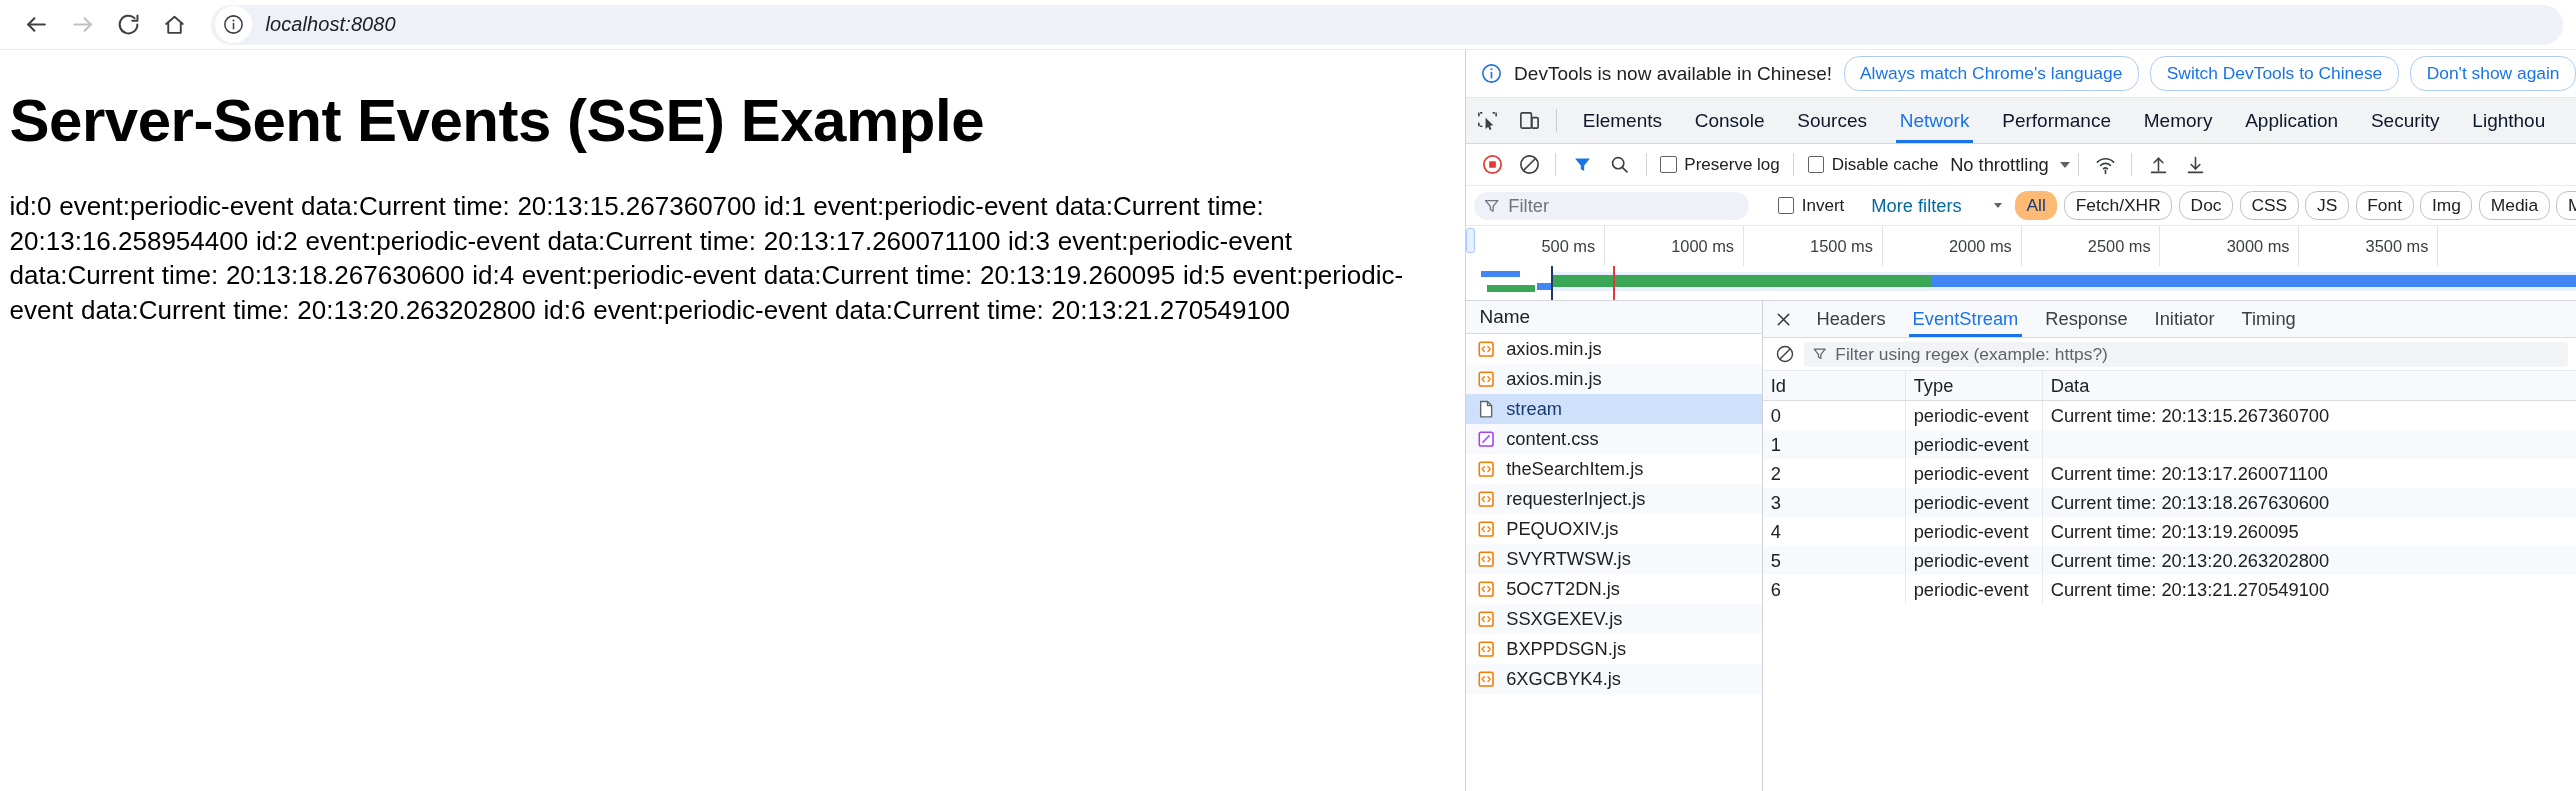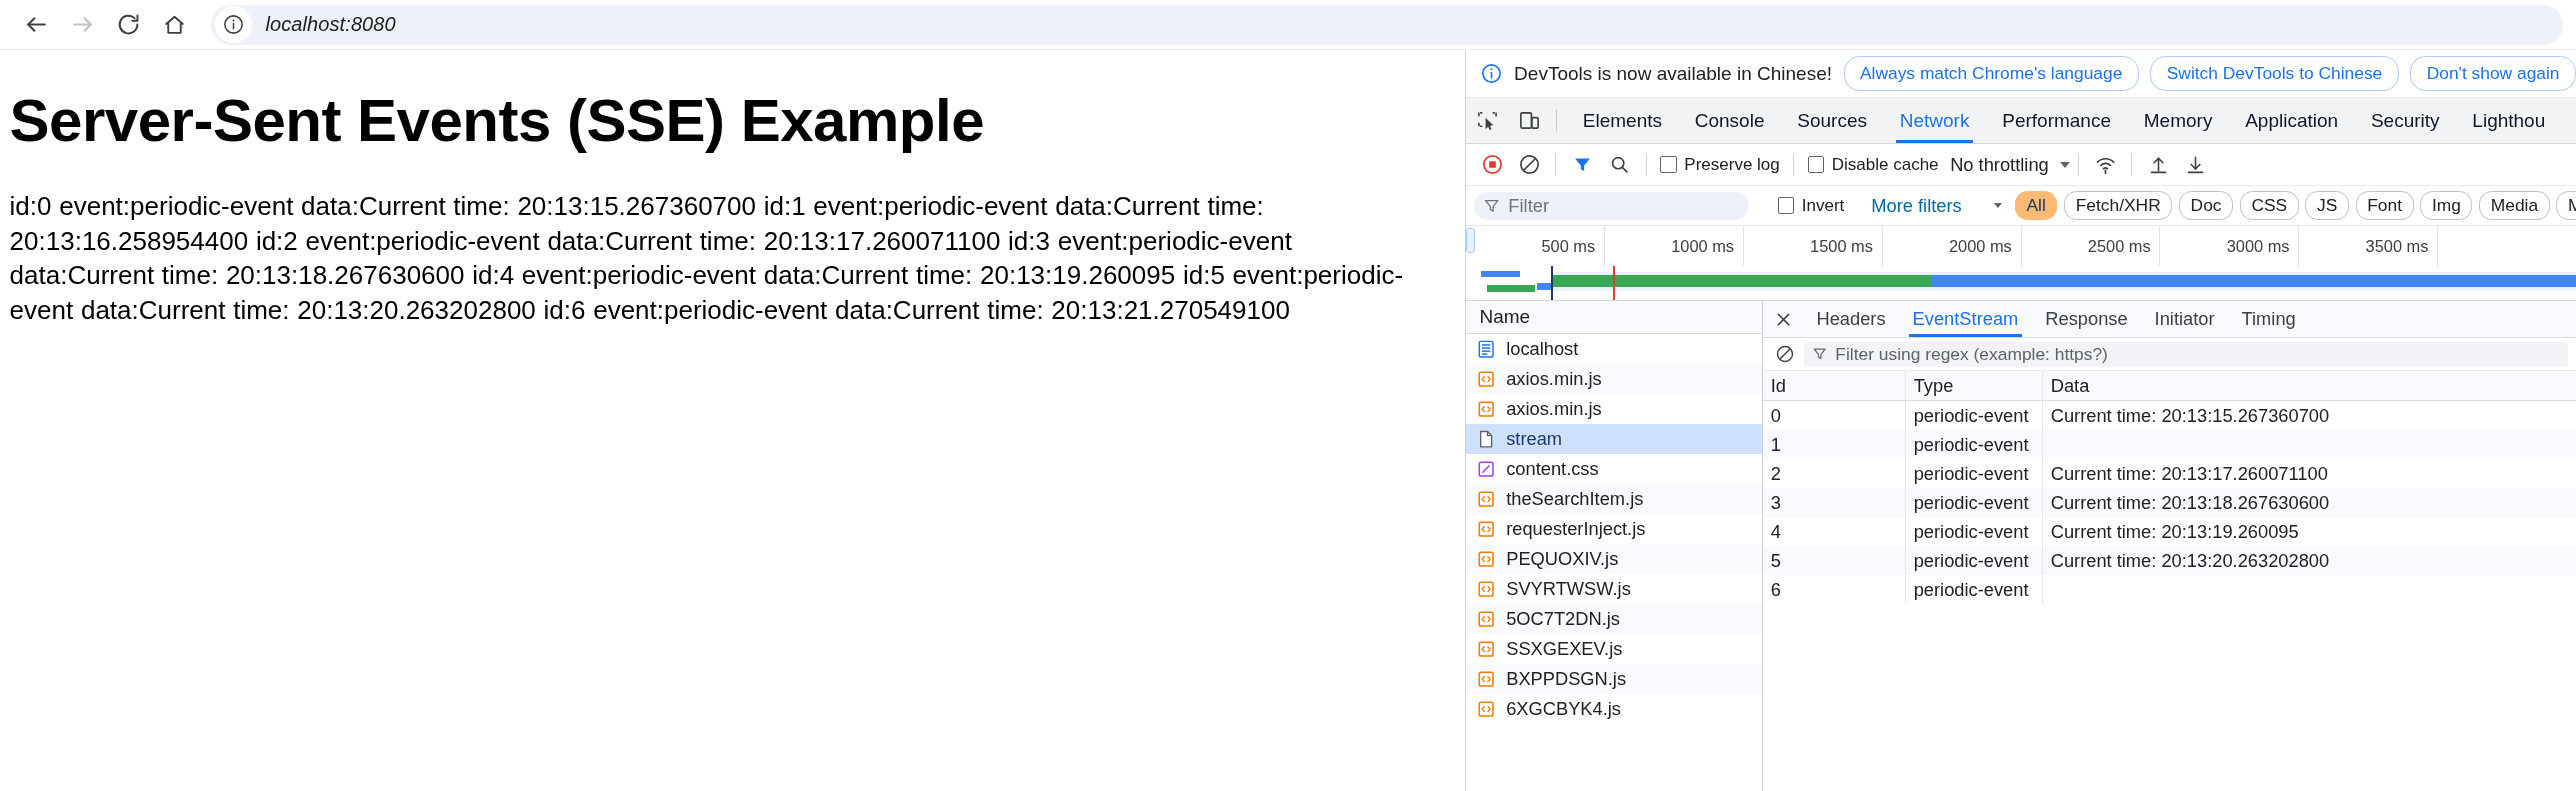--- a/index.html
+++ b/index.html
@@ -525,32 +525,20 @@
         <div class="ov-line-dark"></div>
         <div class="ov-line-red"></div>
       </div>
 
       <div class="dt-bottom">
 
         <div class="req-pane">
           <div class="req-head">Name</div>
           <div class="req-list">
 
-            <div class="req-row">
-              <span class="req-ico">
-                <svg width="18.3" height="18.3" viewBox="0 0 20 20">
-                  <rect x="2.5" y="1.5" width="15" height="17" rx="1.6" fill="#fff" stroke="#1a73e8" stroke-width="1.6"></rect>
-                  <rect x="5.3" y="4.6" width="9.4" height="1.6" fill="#1a73e8"></rect>
-                  <rect x="5.3" y="8" width="9.4" height="1.6" fill="#1a73e8"></rect>
-                  <rect x="5.3" y="11.4" width="9.4" height="1.6" fill="#1a73e8"></rect>
-                  <rect x="5.3" y="14.6" width="6" height="1.6" fill="#1a73e8"></rect>
-                </svg>
-              </span>
-              <span class="req-label">localhost</span>
-            </div>
 
             <div class="req-row">
               <span class="req-ico">
                 <svg width="18.3" height="18.3" viewBox="0 0 20 20">
                   <rect x="2.5" y="2.5" width="15" height="15" rx="2" fill="#fff" stroke="#f57c00" stroke-width="1.7"></rect>
                   <path d="M8 7.3 5.6 10 8 12.7M12 7.3 14.4 10 12 12.7" fill="none" stroke="#f57c00" stroke-width="1.5" stroke-linecap="round" stroke-linejoin="round"></path>
                 </svg>
               </span>
               <span class="req-label">axios.min.js</span>
             </div>
@@ -740,20 +728,21 @@
               <span class="es-c-data">Current time: 20:13:19.260095</span>
             </div>
             <div class="es-row">
               <span class="es-c-id">5</span>
               <span class="es-c-type">periodic-event</span>
               <span class="es-c-data">Current time: 20:13:20.263202800</span>
             </div>
             <div class="es-row">
               <span class="es-c-id">6</span>
               <span class="es-c-type">periodic-event</span>
+              <span class="es-c-data">Current time: 20:13:21.270549100</span>
             </div>
           </div>
         </div>
 
       </div>
     </div>
   </div>
 </div>
 
 

